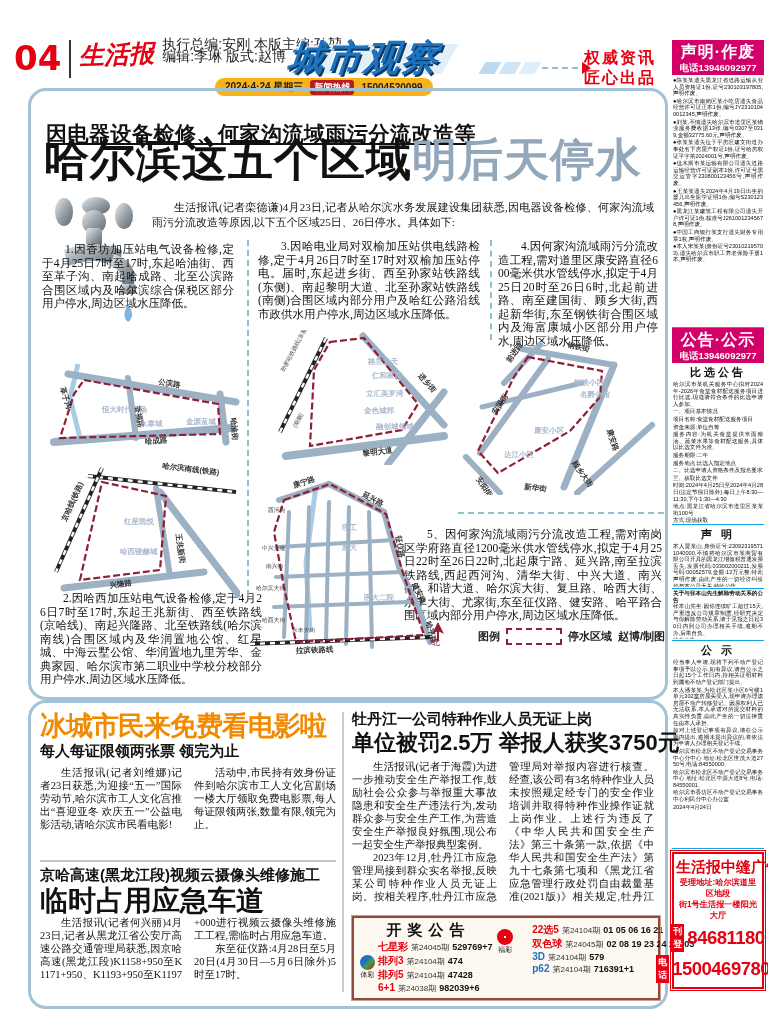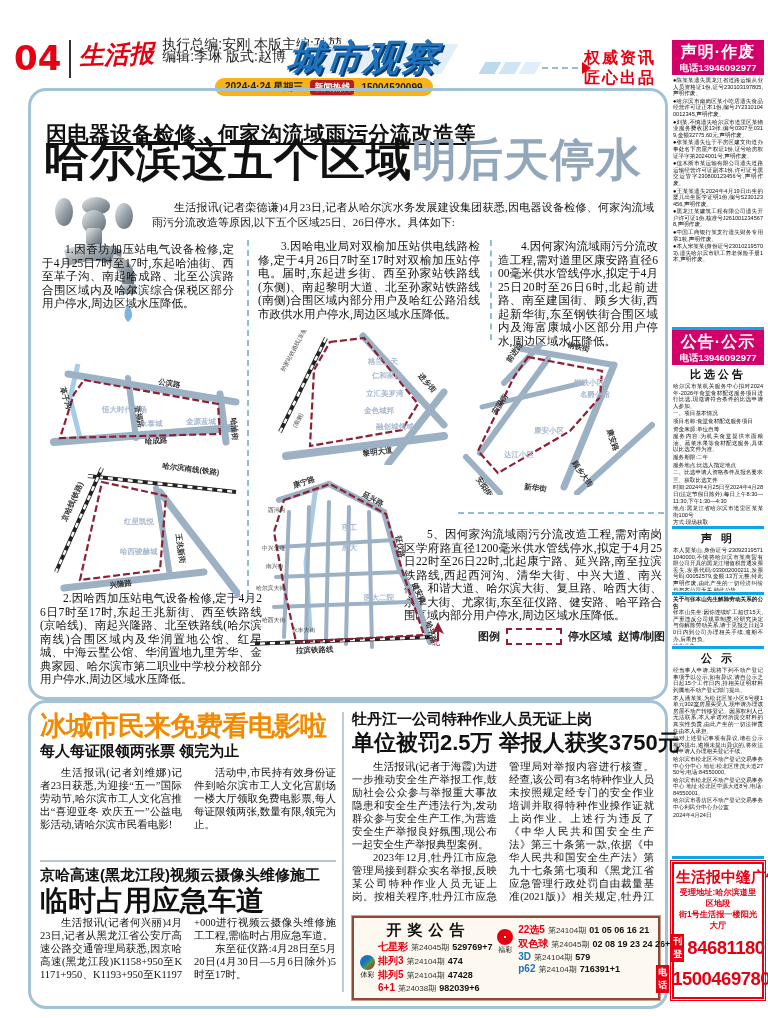--- a/index.html
+++ b/index.html
@@ -54,21 +54,21 @@
   .lot-issue{color:#333;}
   .lot-res{font-weight:bold;font-size:9px;}
   .loticon{width:15px;height:15px;border-radius:50%;display:inline-block;}
   
   .sidehead{background:#d4006a;color:#fff;text-align:center;}
   .sidehead .t{font-size:16px;font-weight:900;letter-spacing:1px;line-height:20px;}
   .sidehead .p{font-size:9.5px;font-weight:bold;line-height:11px;}
   .tiny{font-size:5.6px;line-height:6.6px;text-align:justify;word-break:break-all;color:#111;}
   .tiny p{margin:0 0 1px 0;}
   .tiny p.ad:first-letter{color:#000;}
-  .sideblock{border-bottom:3px solid #0ea5e9;}
+  .sideblock{border-bottom:1px solid #0ea5e9;}
   .sidetitle{font-size:11px;font-weight:900;text-align:center;letter-spacing:3px;margin:1px 0;}
   .adbox{border:2px solid #e60012;outline:1px solid #e60012;outline-offset:1px;
          color:#e60012;text-align:center;padding:4px 2px;}
   .adbox .ttl{font-size:15px;font-weight:900;letter-spacing:0px;white-space:nowrap;}
   .adbox .addr{font-size:8.2px;font-weight:bold;line-height:11px;}
   .adbox .numrow{display:flex;align-items:center;justify-content:center;gap:3px;margin-top:3px;}
   .adbox .lbl{background:#e60012;color:#fff;font-size:9px;font-weight:bold;padding:1px 2px;}
   .adbox .num{font-size:18.5px;font-weight:900;letter-spacing:-0.5px;}
   .streak{background:#c8e0f2;transform:skewX(-30deg);}
 </style>
@@ -341,21 +341,21 @@
               </div>
               <div class="lot-row">
                 <span class="lot-name" style="color: rgb(230, 0, 18);">6+1</span>
                 <span class="lot-issue">第24038期</span>
                 <span class="lot-res">982039+6</span>
               </div>
             </div>
       </div>
     </div>
     <div style="width:53%;padding-top:2px;">
-      <div style="display:flex;gap:5px;">
+      <div style="display:flex;gap:19px;">
         <div style="display:flex;flex-direction:column;align-items:center;justify-content:flex-start;padding-top:6px;">
           <span class="loticon" style="background:radial-gradient(circle at 50% 50%, #fff 15%, #e60012 16%);border:2px solid #e60012;width:12px;height:12px;"></span>
           <span style="font-size:7px;">福彩</span>
         </div>
         <div>
               <div class="lot-row">
                 <span class="lot-name" style="color: rgb(230, 0, 18);">22选5</span>
                 <span class="lot-issue">第24104期</span>
                 <span class="lot-res">01 05 06 16 21</span>
               </div>

